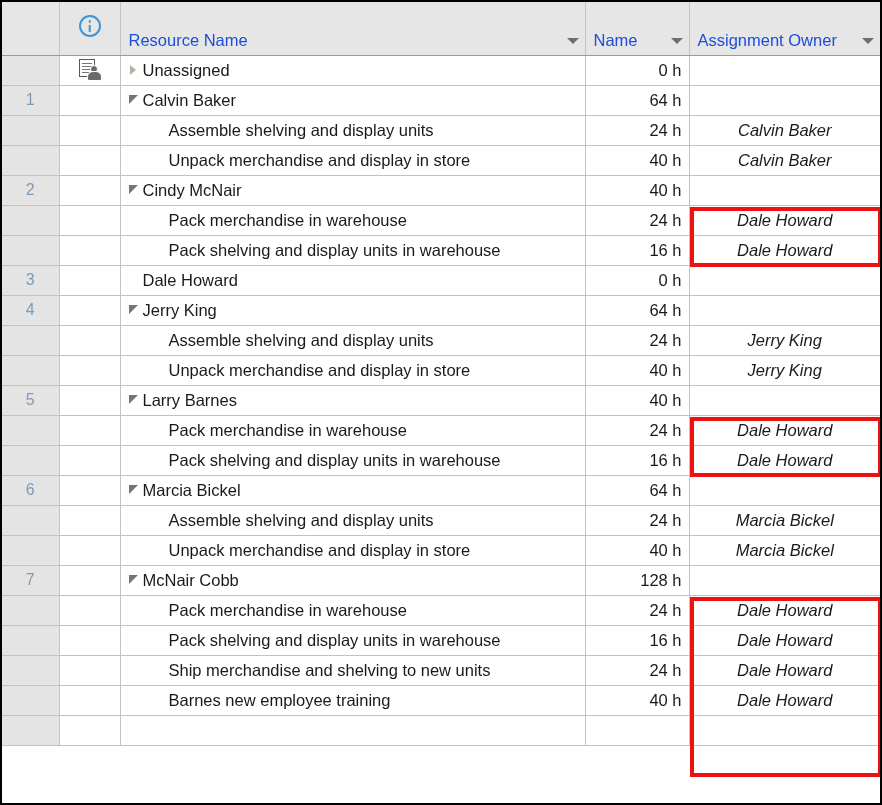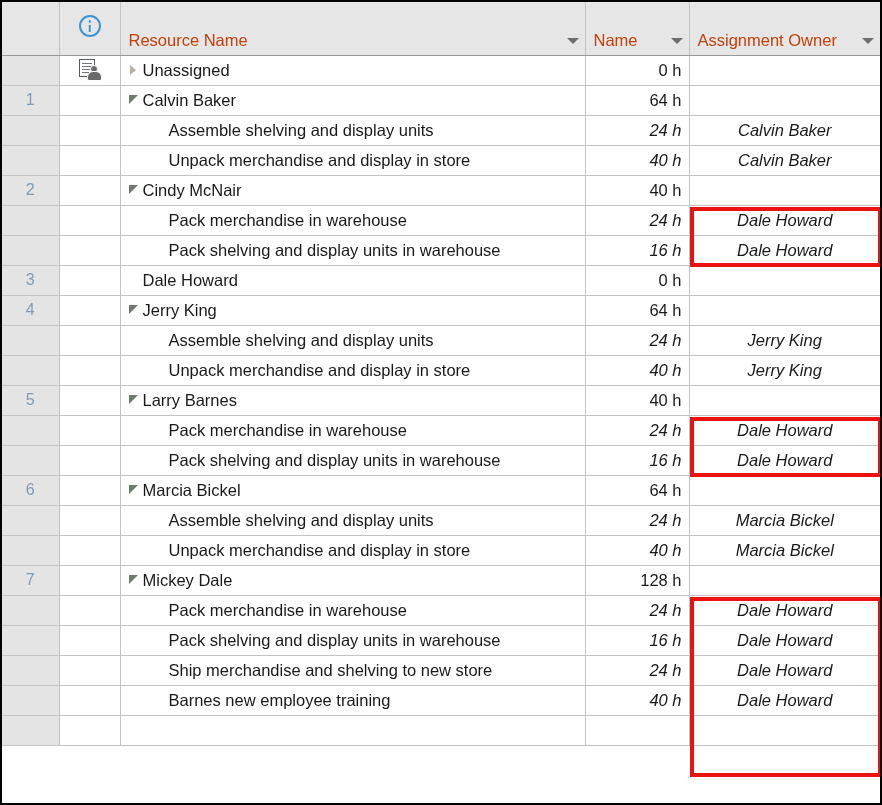--- a/index.html
+++ b/index.html
@@ -53,21 +53,21 @@
 
   .hdr-inner {
     display: flex;
     align-items: flex-end;
     justify-content: space-between;
     height: 100%;
     padding: 0 6px 6px 8px;
     box-sizing: border-box;
   }
   .hdr-label {
-    color: #c2410c;
+    color: #1d4ed8;
     font-size: 16.5px;
     line-height: 18px;
     white-space: nowrap;
   }
   .filter-arrow {
     width: 0; height: 0;
     border-left: 6px solid transparent;
     border-right: 6px solid transparent;
     border-top: 6px solid #6e6e6e;
     margin-bottom: 5px;
@@ -142,21 +142,21 @@
   }
   td.owner {
     text-align: center;
     font-style: italic;
     white-space: nowrap;
   }
 
   
   .lvl-res  { font-style: normal; margin-top: 48px; }
   .lvl-task { padding-left: 40px; display: inline-block; }
-  .work-task { font-style: italic; }
+  .work-task { }
 
   
   .tri {
     display: inline-block;
     width: 10px;
     height: 10px;
     margin-right: 4px;
     vertical-align: 1px;
     position: relative;
   }
@@ -395,42 +395,42 @@
         <tr>
           <td class="rownum"></td>
           <td class="indicator"></td>
           <td class="name"><span class="lvl-task">Unpack merchandise and display in store</span></td>
           <td class="work work-task">40 h</td>
           <td class="owner">Marcia Bickel</td>
         </tr>
         <tr>
           <td class="rownum">7</td>
           <td class="indicator"></td>
-          <td class="name"><span class="tri expanded"></span><span class="lvl-res">Mickey Dale</span></td>
+          <td class="name"><span class="tri expanded"></span><span class="lvl-res">McNair Cobb</span></td>
           <td class="work">128 h</td>
           <td class="owner"></td>
         </tr>
         <tr>
           <td class="rownum"></td>
           <td class="indicator"></td>
           <td class="name"><span class="lvl-task">Pack merchandise in warehouse</span></td>
           <td class="work work-task">24 h</td>
           <td class="owner">Dale Howard</td>
         </tr>
         <tr>
           <td class="rownum"></td>
           <td class="indicator"></td>
           <td class="name"><span class="lvl-task">Pack shelving and display units in warehouse</span></td>
           <td class="work work-task">16 h</td>
           <td class="owner">Dale Howard</td>
         </tr>
         <tr>
           <td class="rownum"></td>
           <td class="indicator"></td>
-          <td class="name"><span class="lvl-task">Ship merchandise and shelving to new store</span></td>
+          <td class="name"><span class="lvl-task">Ship merchandise and shelving to new units</span></td>
           <td class="work work-task">24 h</td>
           <td class="owner">Dale Howard</td>
         </tr>
         <tr>
           <td class="rownum"></td>
           <td class="indicator"></td>
           <td class="name"><span class="lvl-task">Barnes new employee training</span></td>
           <td class="work work-task">40 h</td>
           <td class="owner">Dale Howard</td>
         </tr>

